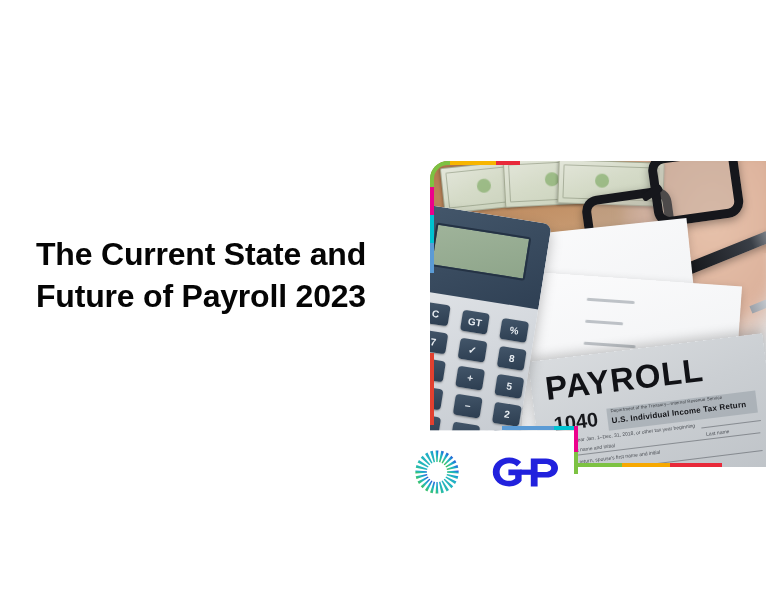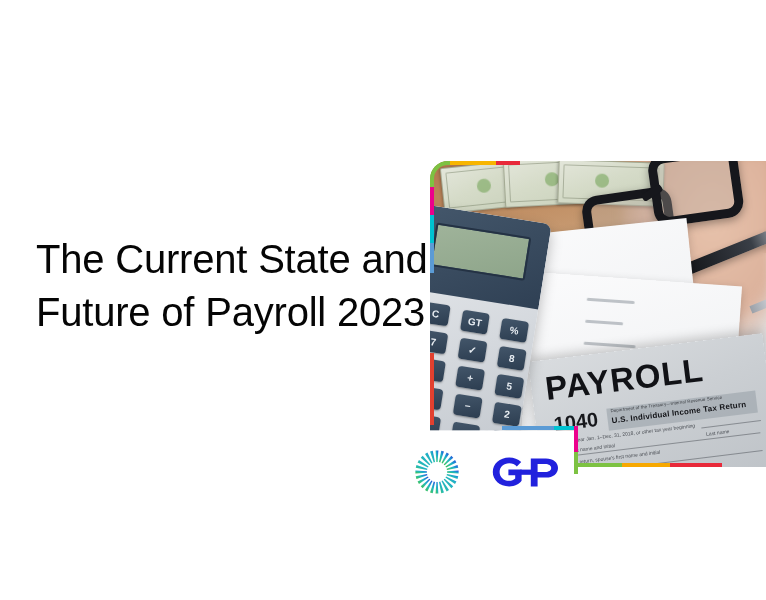--- a/index.html
+++ b/index.html
@@ -18,22 +18,22 @@
     background: #ffffff;
     overflow: hidden;
   }
 
   
   .headline {
     position: absolute;
     left: 36px;
     top: 233px;
     width: 400px;
-    font-size: 40px;
-    font-weight: 400;
+    font-size: 32px;
+    font-weight: 700;
     line-height: 1.32;
     letter-spacing: -0.2px;
     color: #050505;
     white-space: pre-line;
   }
 
   
   .media {
     position: absolute;
     left: 430px;

